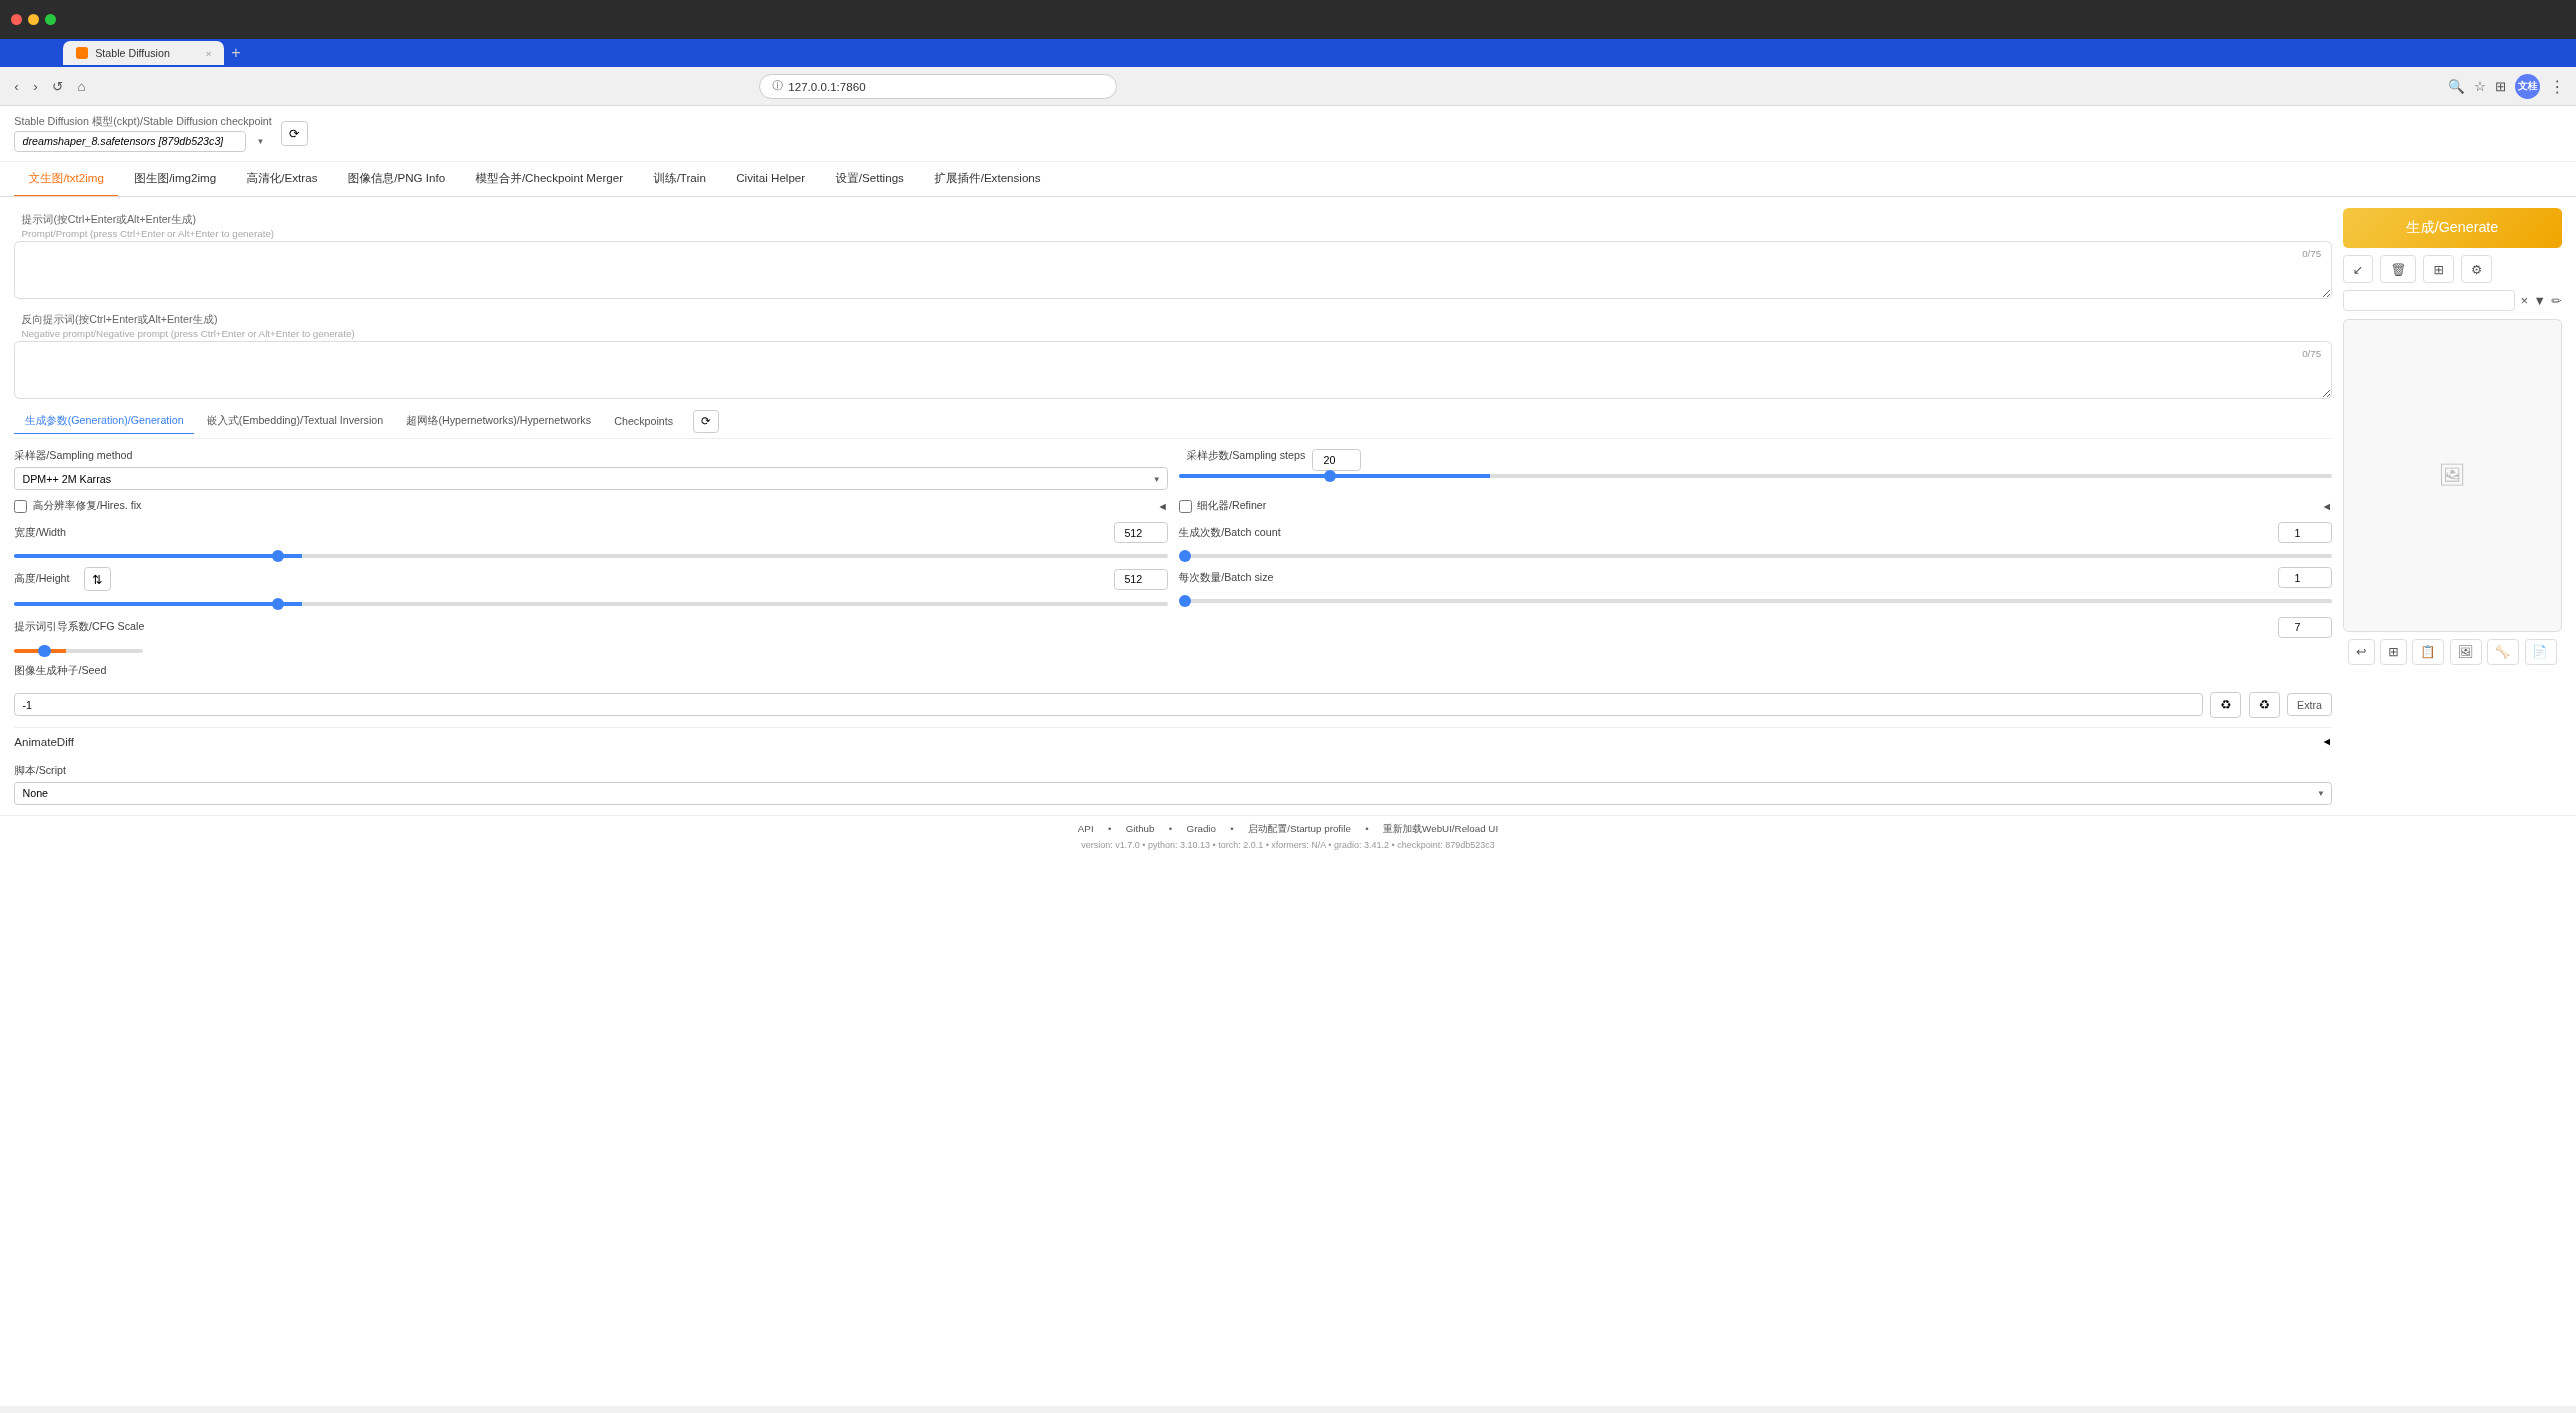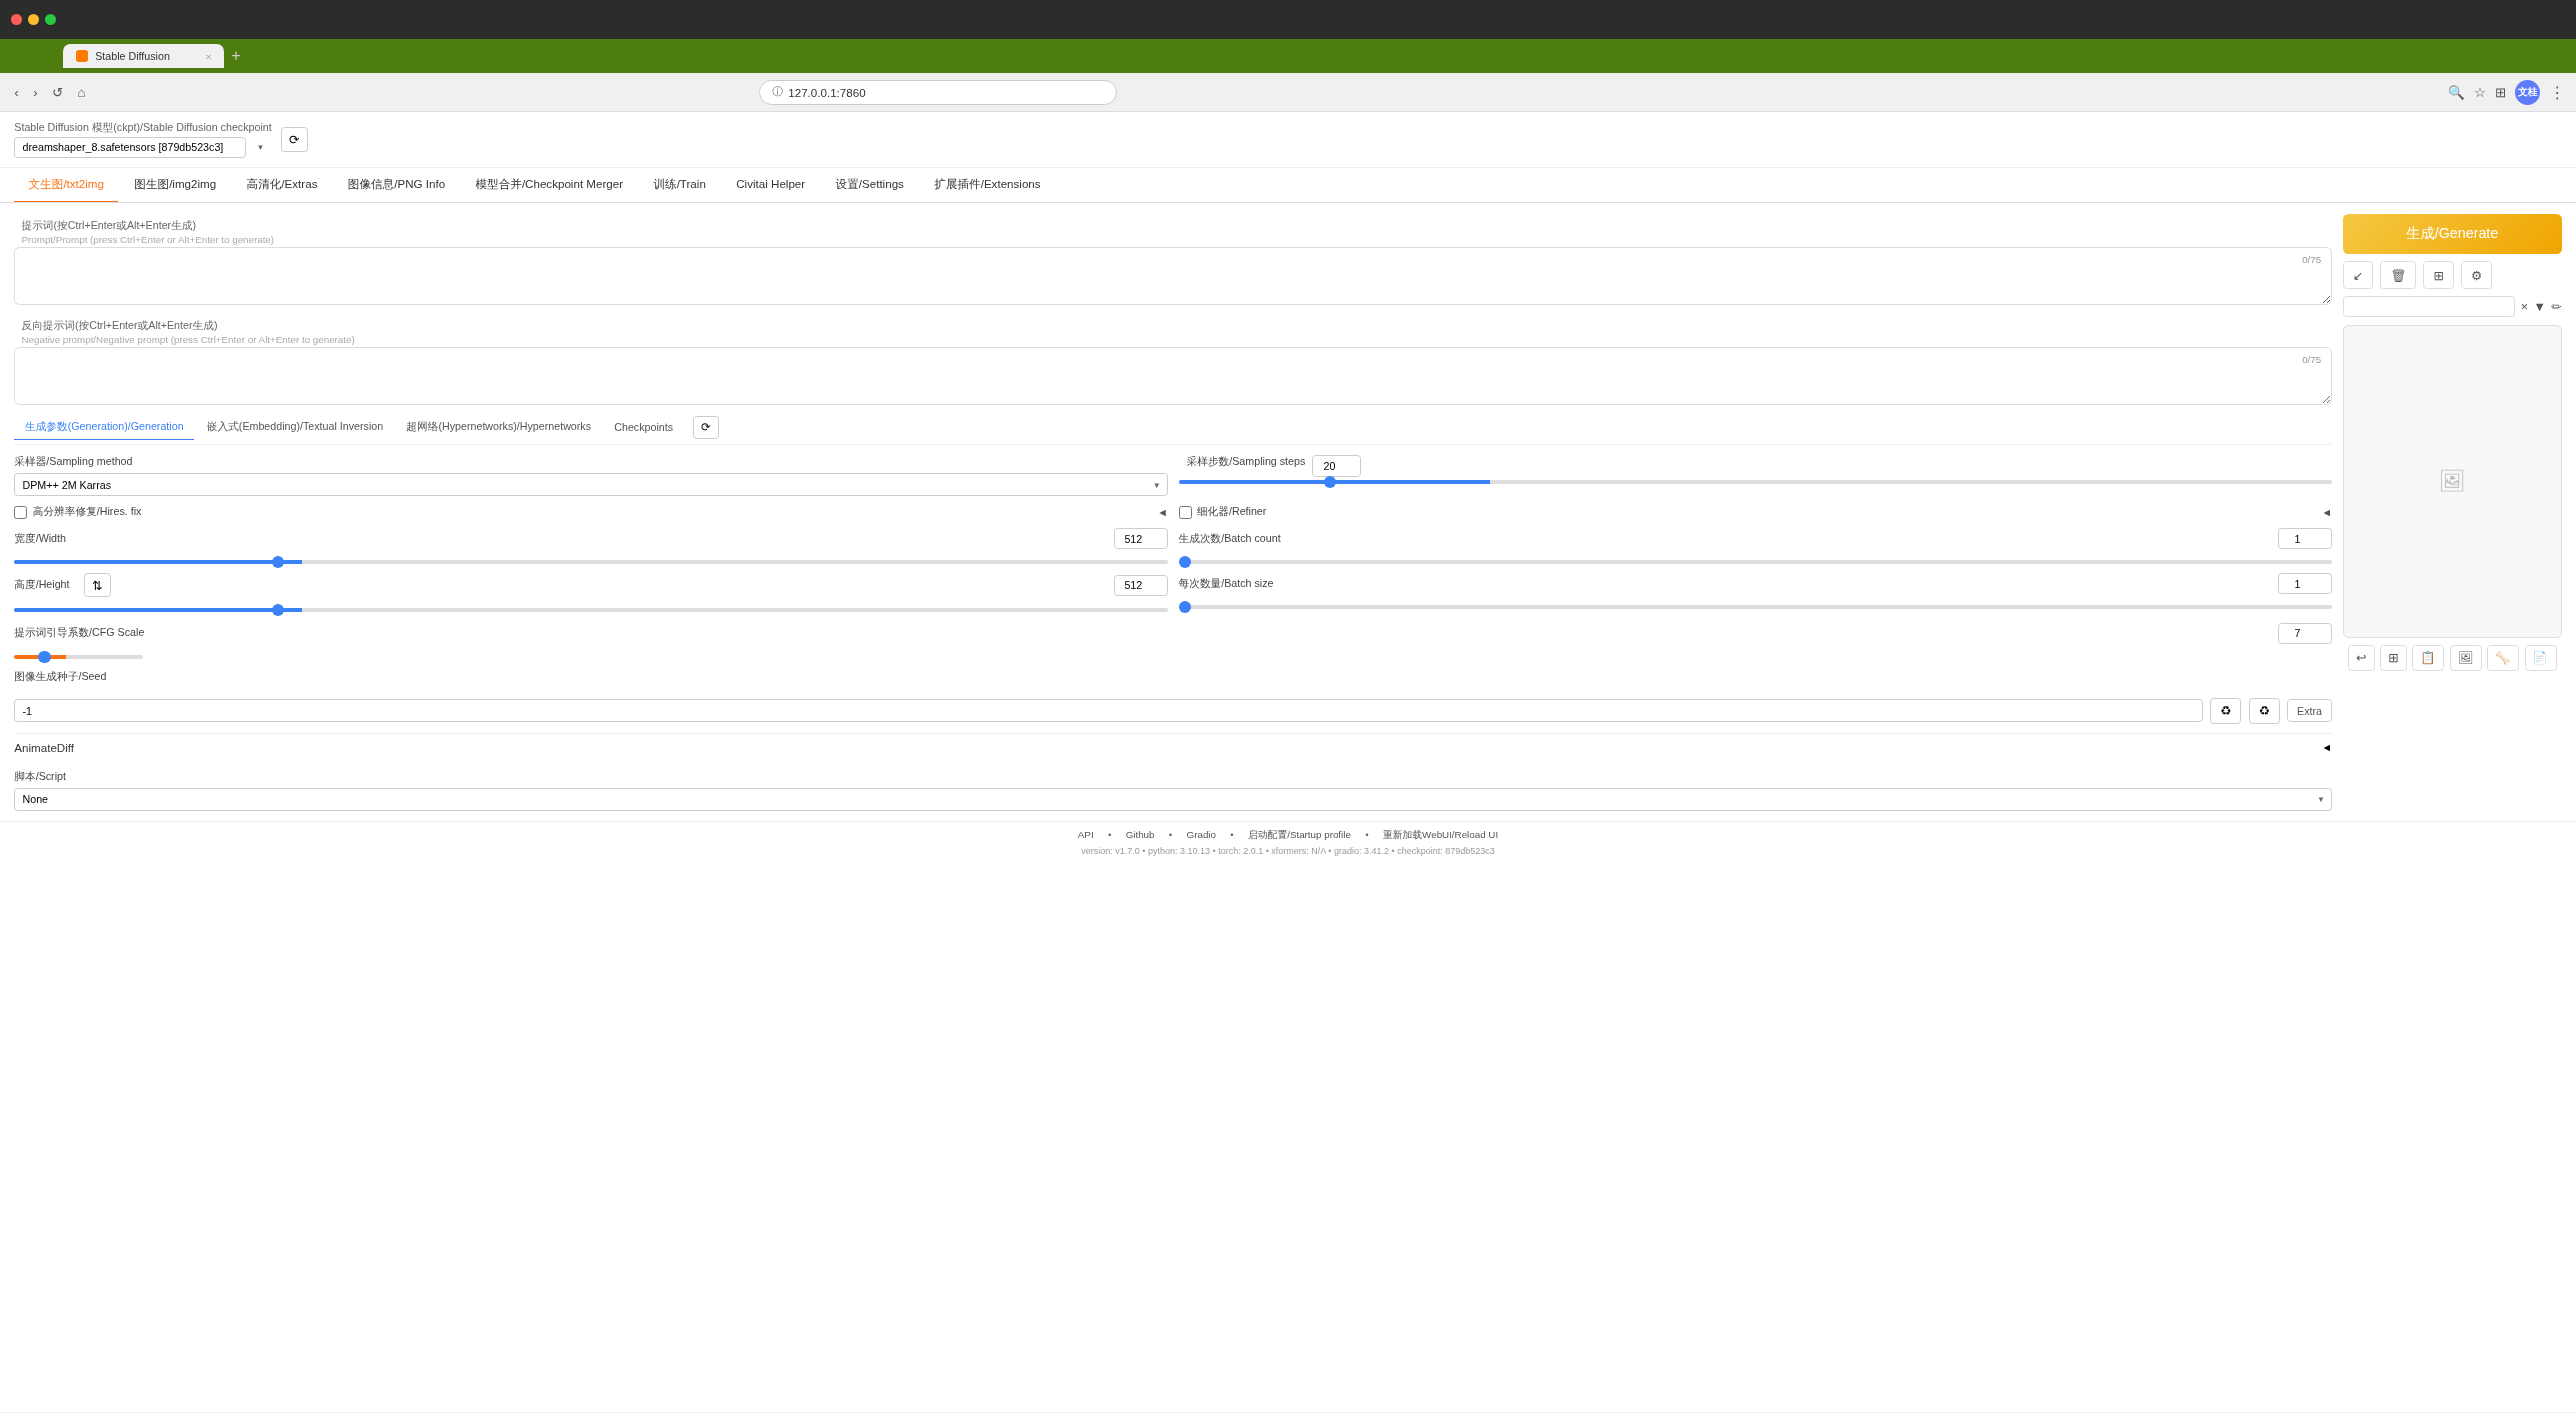--- a/index.html
+++ b/index.html
@@ -13,25 +13,25 @@
       align-items: center;
       gap: 7.2px;
       height: 39px;
     }
     .traffic-lights { display: flex; gap: 5.4px; align-items: center; }
     .traffic-light { width: 11.6px; height: 11.6px; border-radius: 50%; }
     .tl-red { background: #ff5f57; }
     .tl-yellow { background: #febc2e; }
     .tl-green { background: #28c840; }
     .tab-bar {
-      background: #4d7c0f;
+      background: #1d4ed8;
       display: flex;
       align-items: center;
       padding: 0 63px;
-      height: 34px;
+      height: 28px;
     }
     .tab-active {
       background: #f0f0f0;
       border-radius: 7.2px 7.2px 0 0;
       padding: 5.4px 12.5px;
       display: flex;
       align-items: center;
       gap: 7.2px;
       font-size: 10.7px;
       color: #333;
@@ -81,20 +81,21 @@
     .model-label { font-size: 10.7px; color: #666; }
     .model-select {
       border: 0.9px solid #ccc;
       border-radius: 3.6px;
       padding: 3.6px 21.5px 3.6px 7.2px;
       font-size: 10.7px;
       background: white;
       appearance: none;
       cursor: pointer;
       min-width: 179px;
+      font-style: italic;
     }
     .model-select-wrap { position: relative; display: inline-block; }
     .model-select-wrap::after { content: '▼'; position: absolute; right: 7.2px; top: 50%; transform: translateY(-50%); font-size: 8px; color: #666; pointer-events: none; }
     .refresh-btn { background: none; border: 0.9px solid #ccc; border-radius: 3.6px; padding: 3.6px 7.2px; cursor: pointer; font-size: 12.5px; }
 
     
     .main-tabs {
       display: flex;
       padding: 0 14.3px;
       border-bottom: 0.9px solid #ddd;

